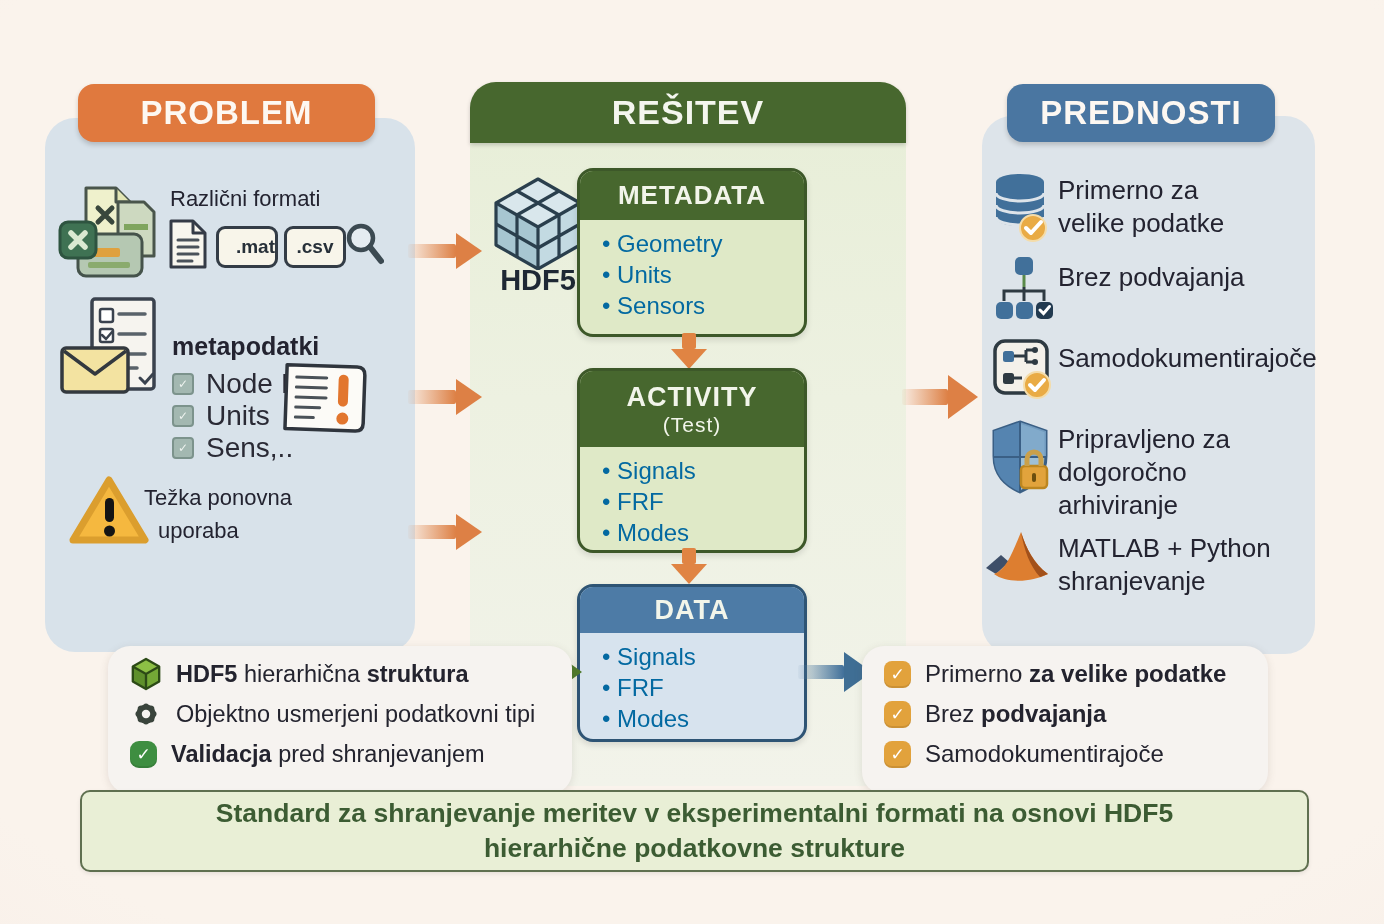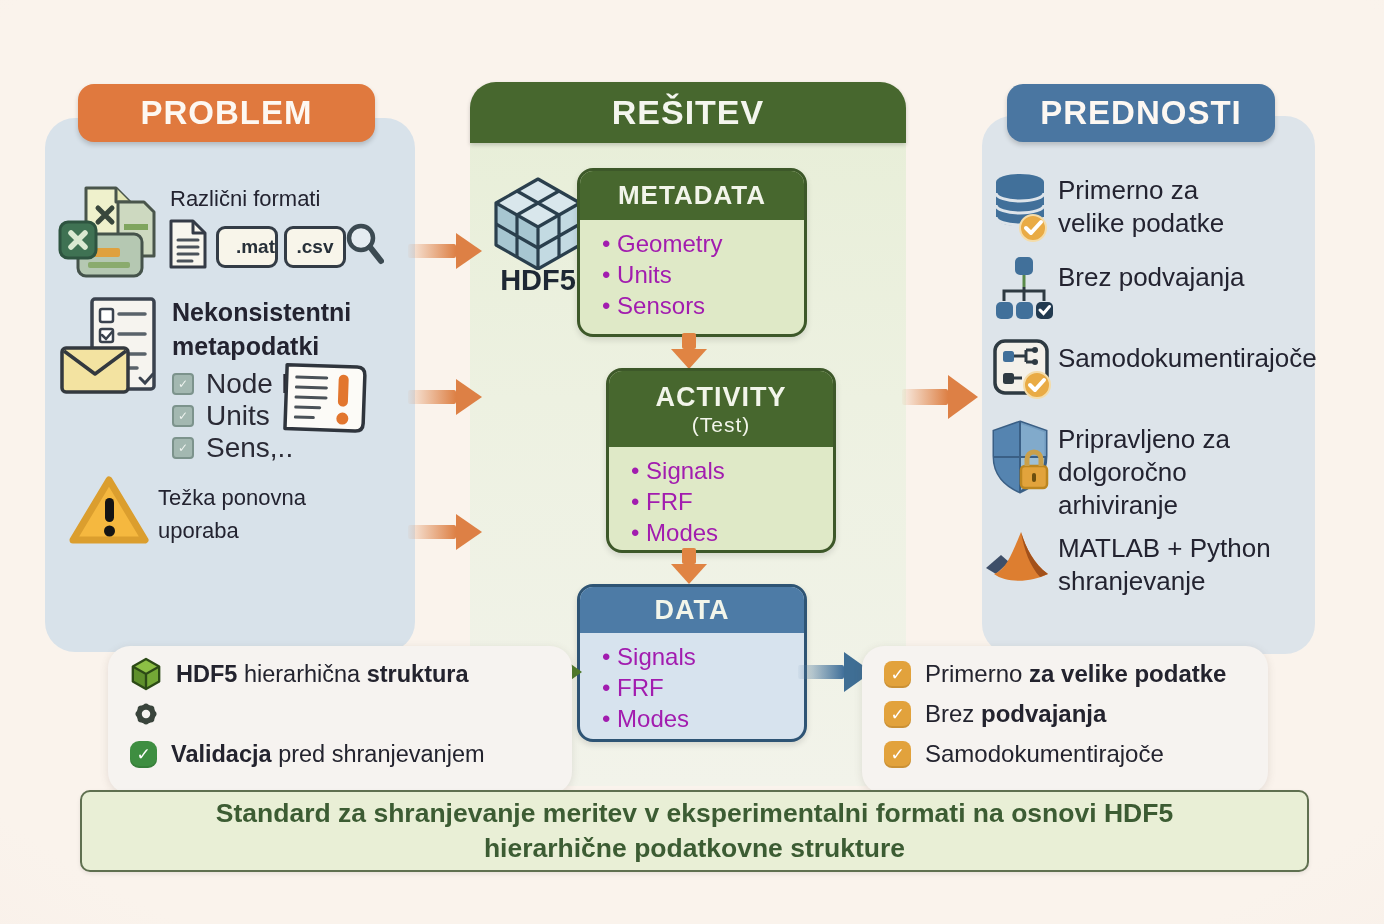--- a/index.html
+++ b/index.html
@@ -28,21 +28,21 @@
   .bold{font-weight:700}
   
   .sbox{position:absolute;width:224px;border-radius:16px;overflow:hidden;box-shadow:0 3px 6px rgba(0,0,0,.12)}
   .sbox.green{border:3px solid #3d5829;background:#dfe9c7}
   .sbox.blue{border:3px solid #2e5474;background:#d7e3ee}
   .sbox-h{display:flex;flex-direction:column;align-items:center;justify-content:center;color:#f2f5ea;font-weight:700}
   .green .sbox-h{background:#47672e}
   .blue  .sbox-h{background:#4d7ba6}
   .sbox-sub{font-weight:400;font-size:21px;line-height:24px}
   .sbox ul{margin:8px 0 0 0;padding:0 0 0 22px;list-style:none}
-  .sbox li{font-size:24px;line-height:31px;color:#a21caf}
+  .sbox li{font-size:24px;line-height:31px;color:#0369a1}
   .sbox li::before{content:"• "}
   
   .arr{position:absolute}
   .arr-bar{position:absolute;border-radius:2px}
   .arr-head{position:absolute;width:0;height:0}
   
   .wbox{position:absolute;background:#f6f3f0;border-radius:22px;box-shadow:0 2px 8px rgba(90,80,70,.14);padding-top:8px}
   .frow,.crow{display:flex;align-items:center;gap:14px;height:40px;padding-left:22px}
   .ftext{font-size:23.5px;color:#23232e}
   .crow{font-size:24px;color:#23232e}
@@ -116,21 +116,20 @@
       <rect x="40" y="13" width="13" height="13" rx="2" fill="#fff" stroke="#3a424e" stroke-width="2.5"></rect>
       <path d="M59 18 h26 M59 38 h26 M59 58 h26 M59 72 h18" stroke="#59626a" stroke-width="3.5" stroke-linecap="round"></path>
       <rect x="40" y="33" width="13" height="13" rx="2" fill="#fff" stroke="#3a424e" stroke-width="2.5"></rect>
       <path d="M42 39 l4 4 l6 -7" stroke="#3a424e" stroke-width="2.5" fill="none" stroke-linecap="round"></path>
       <rect x="40" y="53" width="13" height="13" rx="2" fill="#fff" stroke="#3a424e" stroke-width="2.5"></rect>
       <path d="M80 82 l5 5 l8 -9" stroke="#3a424e" stroke-width="3" fill="none" stroke-linecap="round"></path>
       <rect x="2" y="52" width="66" height="44" rx="4" fill="#f3e3a1" stroke="#33393f" stroke-width="3.5"></rect>
       <path d="M4 55 L35 78 L66 55" fill="none" stroke="#33393f" stroke-width="3.5" stroke-linejoin="round"></path>
     </svg>
   </div>
-  <div class="txt bold" style="left:172px;top:296px;font-size:25px">Nekonsistentni</div>
   <div class="txt bold" style="left:172px;top:330px;font-size:25px">metapodatki</div>
   <div class="cbrow" style="left:172px;top:368px">
     <span class="cb">
         <span>✓</span>
       </span>
     <span class="cl">Node ID</span>
   </div>
   <div class="cbrow" style="left:172px;top:400px">
     <span class="cb">
         <span>✓</span>
@@ -154,21 +153,21 @@
     </svg>
   </div>
 
   <div class="abs" style="left:66px;top:472px">
     <svg width="86" height="76" viewBox="0 0 86 76">
       <path d="M43 8 L79 68 L7 68 Z" fill="#f5b83f" stroke="#db9e2e" stroke-width="7" stroke-linejoin="round"></path>
       <rect x="39" y="26" width="9" height="24" rx="4.5" fill="#141414"></rect>
       <circle cx="43.5" cy="59" r="5.5" fill="#141414"></circle>
     </svg>
   </div>
-  <div class="txt" style="left:158px;top:482px">Težka ponovna</div>
+  <div class="txt" style="left:144px;top:482px">Težka ponovna</div>
   <div class="txt" style="left:158px;top:515px">uporaba</div>
 
   <div class="panel panel-mid">
     <div class="mid-header">
       <span>REŠITEV</span>
     </div>
   </div>
 
   <div class="abs" style="left:488px;top:176px">
     <svg width="100" height="94" viewBox="0 0 100 94">
@@ -193,21 +192,21 @@
       <li>Units</li>
       <li>Sensors</li>
     </ul>
   </div>
 
   <div class="arr" style="left:671px;top:333px">
     <div class="arr-bar" style="left:11px;top:0;width:14px;height:16px;background:#e08443"></div>
     <div class="arr-head" style="left:0;top:16px;border-top:20px solid #e08443;border-left:18px solid transparent;border-right:18px solid transparent"></div>
   </div>
 
-  <div class="sbox green" style="left:606px;top:368px;height:179px">
+  <div class="sbox green" style="left:577px;top:368px;height:179px">
     <div class="sbox-h" style="height:76px;font-size:27px;letter-spacing:1px">
       <span>ACTIVITY</span>
       <span class="sbox-sub">(Test)</span>
     </div>
     <ul>
       <li>Signals</li>
       <li>FRF</li>
       <li>Modes</li>
     </ul>
   </div>
@@ -337,20 +336,21 @@
     </div>
     <div class="frow">
       <span class="fic">
         <svg width="30" height="30" viewBox="0 0 32 32">
           <rect x="7" y="7" width="18" height="18" rx="4" fill="#3a443c"></rect>
           <rect x="7" y="7" width="18" height="18" rx="4" fill="#3a443c" transform="rotate(45 16 16)"></rect>
           <circle cx="16" cy="16" r="10" fill="#3a443c"></circle>
           <circle cx="16" cy="16" r="4.5" fill="#f6f3f0"></circle>
         </svg>
       </span>
+      <span class="ftext">Objektno usmerjeni podatkovni tipi</span>
     </div>
     <div class="frow">
       <span class="gbadge">
           <span>✓</span>
         </span>
       <span class="ftext"><b>Validacja</b><span> pred shranjevanjem</span></span>
     </div>
   </div>
 
   <div class="wbox" style="left:862px;top:646px;width:406px;height:140px">

